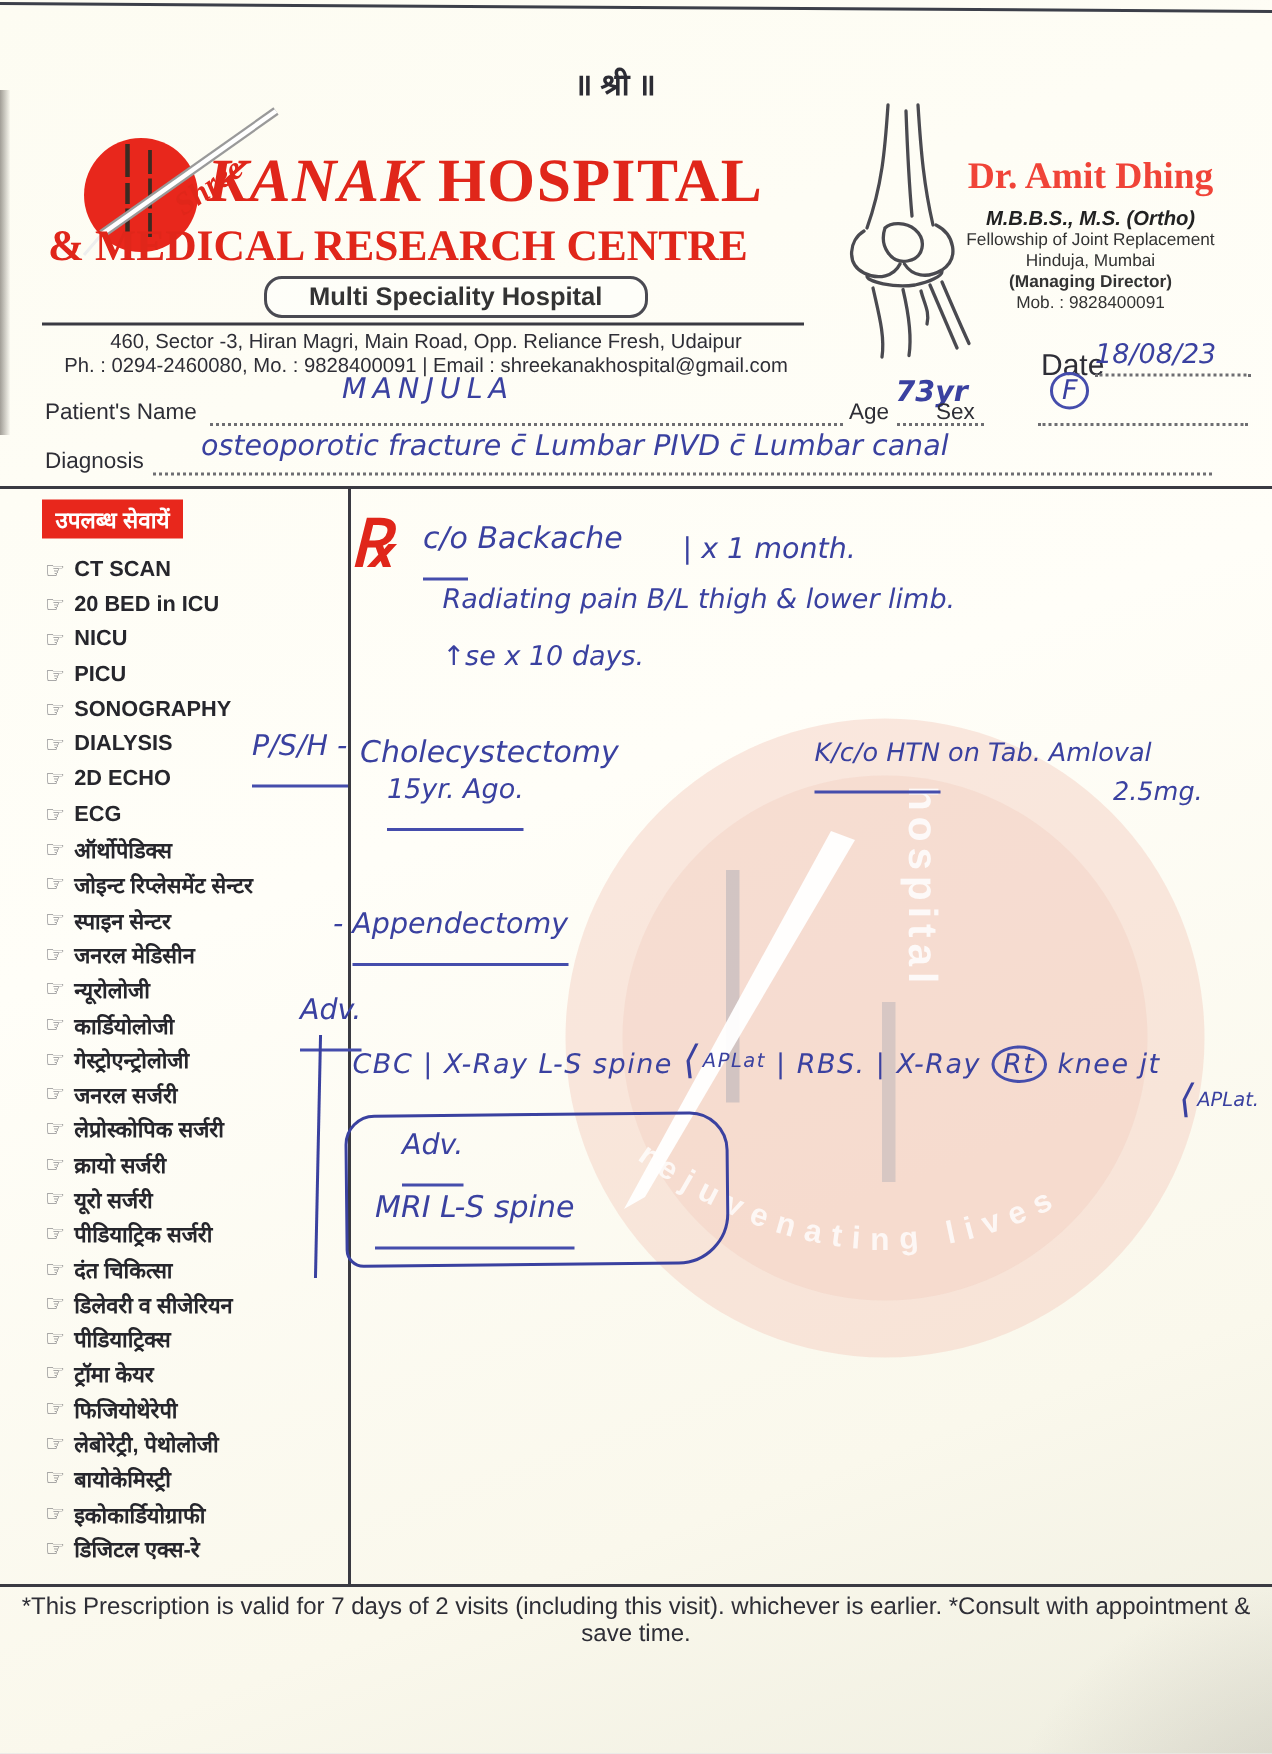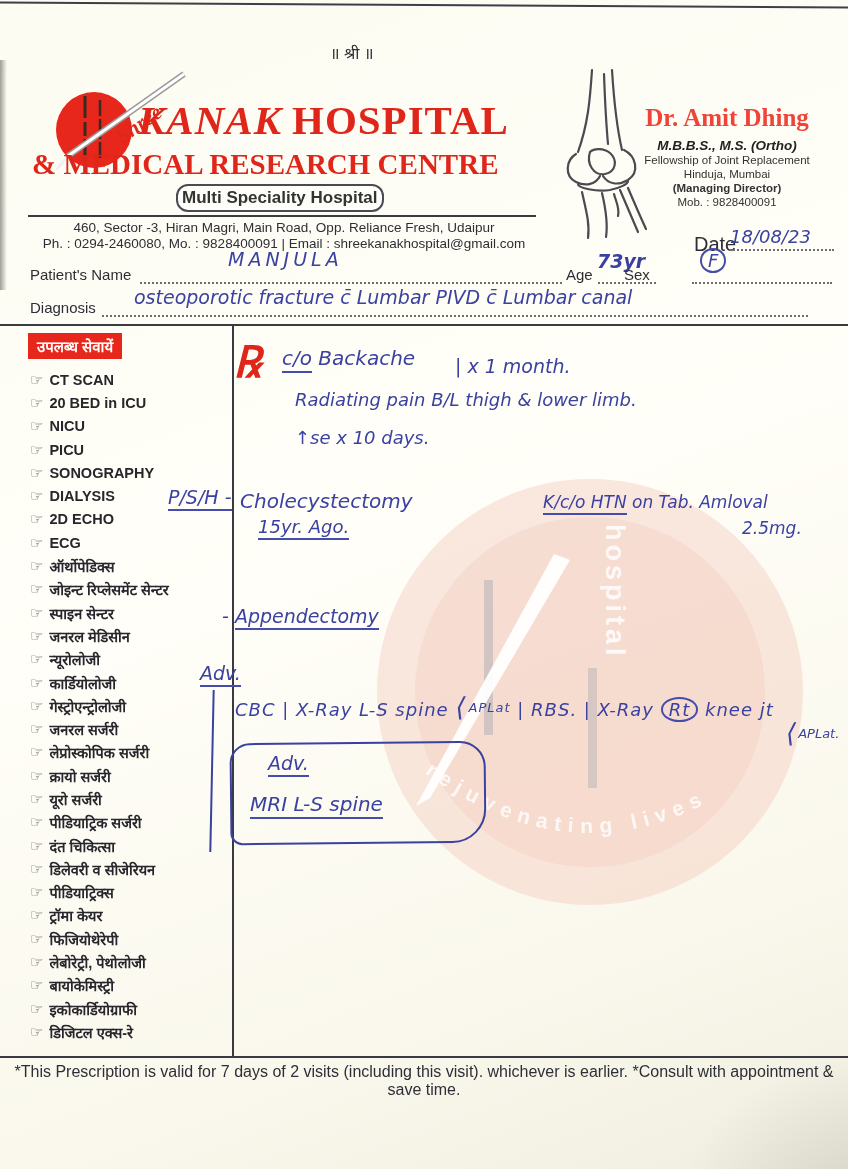--- a/index.html
+++ b/index.html
@@ -7,47 +7,47 @@
   .page {
     position:relative; width:848px; height:1169px; margin:0 auto;
     background:linear-gradient(160deg,#fdfcf2 0%, #fffef8 45%, #faf8ec 80%, #efeee0 100%);
     font-family:"Liberation Sans", sans-serif; overflow:hidden;
   }
   
   .scan-top-line { position:absolute; top:4px; left:-10px; width:870px; height:2px; background:#3c3f49; transform:rotate(.35deg); }
   .scan-left-shadow { position:absolute; top:60px; left:0; width:7px; height:230px; background:linear-gradient(90deg,#55504a,transparent); opacity:.55; }
   .scan-corner { position:absolute; right:-40px; bottom:-60px; width:220px; height:180px; background:radial-gradient(ellipse at bottom right,#b9b7ad,transparent 70%); opacity:.6; }
 
-  .invocation { position:absolute; top:42px; left:330px; width:160px; font-size:16px; font-weight:normal; color:#2c2c34; }
+  .invocation { position:absolute; top:42px; left:330px; width:160px; text-align:center; font-size:20px; font-weight:bold; color:#2c2c34; }
 
   
   .logo-svg { position:absolute; left:26px; top:58px; }
   .shree { position:absolute; left:114px; top:112px; transform:rotate(-35deg); color:#e0261a; font-family:"Liberation Serif",serif; font-weight:bold; font-style:italic; font-size:21px; }
   .hosp-name { position:absolute; left:138px; top:96px; color:#e0261a; font-family:"Liberation Serif",serif; font-weight:bold; font-size:41px; letter-spacing:1px; white-space:nowrap; }
   .hosp-name .kanak { font-style:italic; margin-right:10px; }
   .hosp-sub { position:absolute; left:32px; top:148px; color:#e0261a; font-family:"Liberation Serif",serif; font-weight:bold; font-size:29px; white-space:nowrap; }
-  .tagline { position:absolute; left:176px; top:184px; border:2px solid #4a4a52; border-radius:12px; padding:2px 4px; font-size:17px; font-weight:bold; color:#333; background:rgba(255,255,255,.4); }
+  .tagline { position:absolute; left:176px; top:184px; border:2px solid #4a4a52; border-radius:12px; padding:2px 28px; font-size:17px; font-weight:bold; color:#333; background:rgba(255,255,255,.4); }
   .head-rule { position:absolute; left:28px; top:215px; width:508px; height:2px; background:#3a3a42; }
   .addr { position:absolute; left:14px; top:220px; width:540px; text-align:center; font-size:13.5px; color:#2e2e36; line-height:16px; }
 
   .knee-svg { position:absolute; left:548px; top:66px; }
   .doc-block { position:absolute; left:608px; top:104px; width:238px; text-align:center; }
   .doc-name { color:#f04438; font-family:"Liberation Serif",serif; font-weight:bold; font-size:25px; white-space:nowrap; }
   .doc-deg { font-size:13.5px; font-weight:bold; font-style:italic; color:#222; margin-top:6px; }
   .doc-small { font-size:11.5px; color:#333; line-height:14px; }
   .doc-small.bold { font-weight:bold; }
 
   
   .label { position:absolute; font-size:15px; color:#2e2e36; }
   .dots { position:absolute; border-bottom:2px dotted #6e6e72; height:1px; }
   .rule { position:absolute; background:#3a3a42; }
 
   
   .hw { position:absolute; font-family:"DejaVu Sans",sans-serif; font-style:italic; color:#3a41a0; white-space:nowrap; }
-  .u { border-bottom:2px solid #454dac; padding-bottom:1px; }
+  .u { border-bottom:2px solid #454dac; padding-bottom:15px; }
   .circ { display:inline-block; border:2px solid #454dac; border-radius:50%; padding:0 6px; }
   .stack { display:inline-flex; align-items:center; }
   .stack .br { font-size:26px; margin-right:2px; }
   .stack .col { display:flex; flex-direction:row; font-size:13px; line-height:13px; }
   .rx { font-size:44px; font-weight:bold; font-style:italic; color:#e0261a; font-family:"DejaVu Serif","Liberation Serif",serif; }
 
   
   .svc-title { position:absolute; left:28px; top:333px; background:#e8271c; color:#fff; font-weight:bold; font-size:15px; padding:3px 9px; }
   .svc-list { position:absolute; left:30px; top:368px; width:202px; list-style:none; }
   .svc-list li { display:flex; align-items:center; height:23.3px; font-size:14.5px; font-weight:bold; color:#26262c; white-space:nowrap; }

